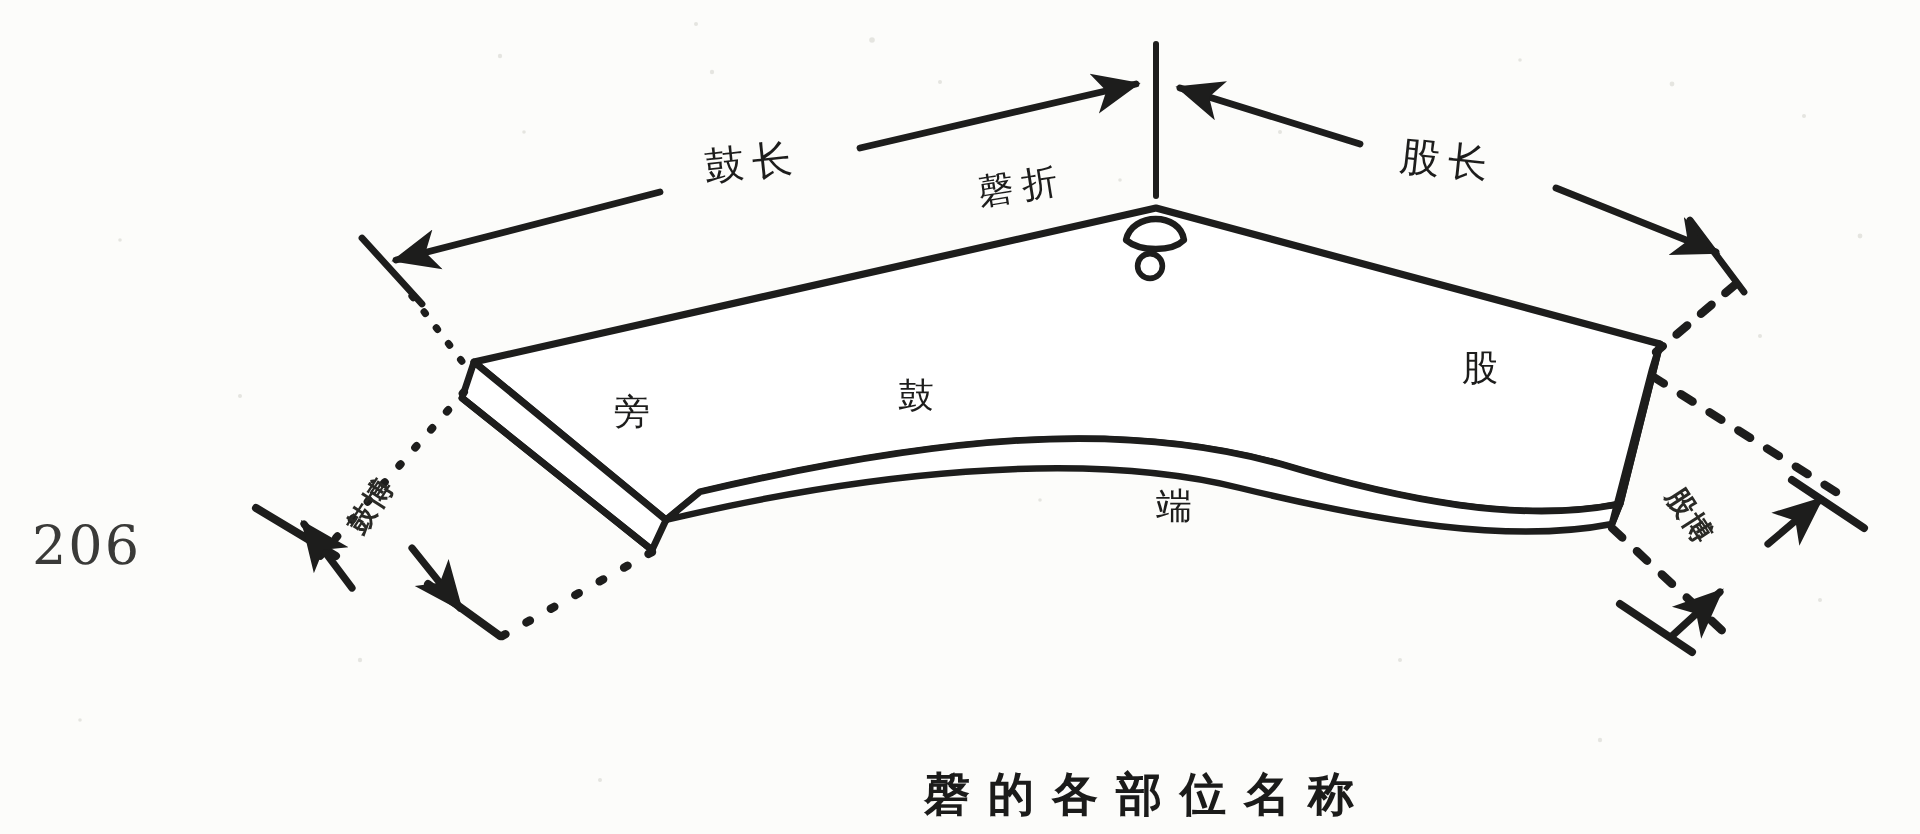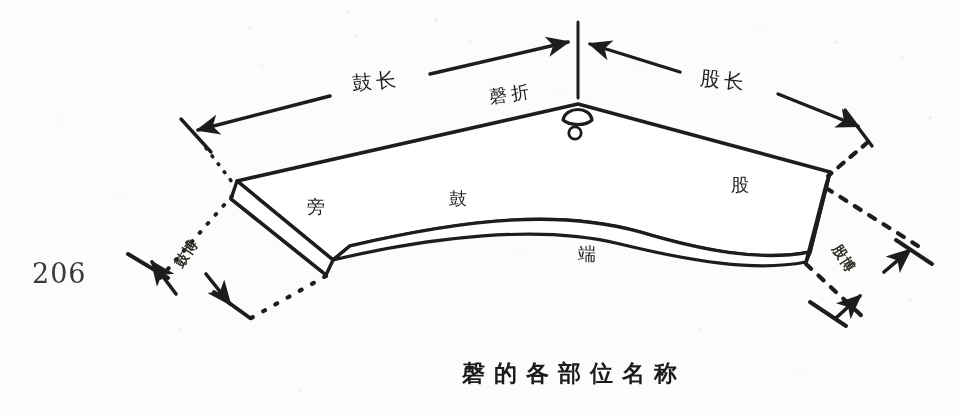--- a/index.html
+++ b/index.html
@@ -32,21 +32,21 @@
   .lbl-part{font-size:18px;letter-spacing:3px;font-weight:500;}
   .lbl-small{font-size:14px;letter-spacing:1px;font-weight:700;color:#2a2a26;}
   .pageno{
     position:absolute;
     font-family:"DejaVu Serif","Liberation Serif",serif;
     font-size:27px;color:#3a3a38;letter-spacing:1px;
   }
   .caption{
     position:absolute;
     font-family:Liberation Serif, serif;
-    font-size:23px;color:#1b1b1a;letter-spacing:9px;font-weight:600;
+    font-size:23px;color:#1b1b1a;letter-spacing:9px;font-weight:600;margin-top:24px;
   }
 </style>
 </head>
 <body>
 
 <div id="stage">
 
   <svg id="speckle" viewBox="0 0 960 417">
     <g fill="#cfcfc8">
       <circle cx="250" cy="28" r="1.1"></circle>
@@ -164,17 +164,17 @@
   <div class="lbl lbl-small" style="left:842px;top:242px;transform:rotate(57deg);transform-origin:left top;">股博</div>
 
   <div class="lbl lbl-part" style="left:307px;top:198px;">旁</div>
 
   <div class="lbl lbl-part" style="left:449px;top:190px;">鼓</div>
 
   <div class="lbl lbl-part" style="left:731px;top:176px;">股</div>
 
   <div class="lbl lbl-part" style="left:578px;top:245px;">端</div>
 
-  <div class="pageno" style="left:32px;top:258px;">206</div>
+  <div class="pageno" style="left:16px;top:258px;">206</div>
 
   <div class="caption" style="left:462px;top:358px;">磬的各部位名称</div>
 
 </div>
 
 </body></html>

